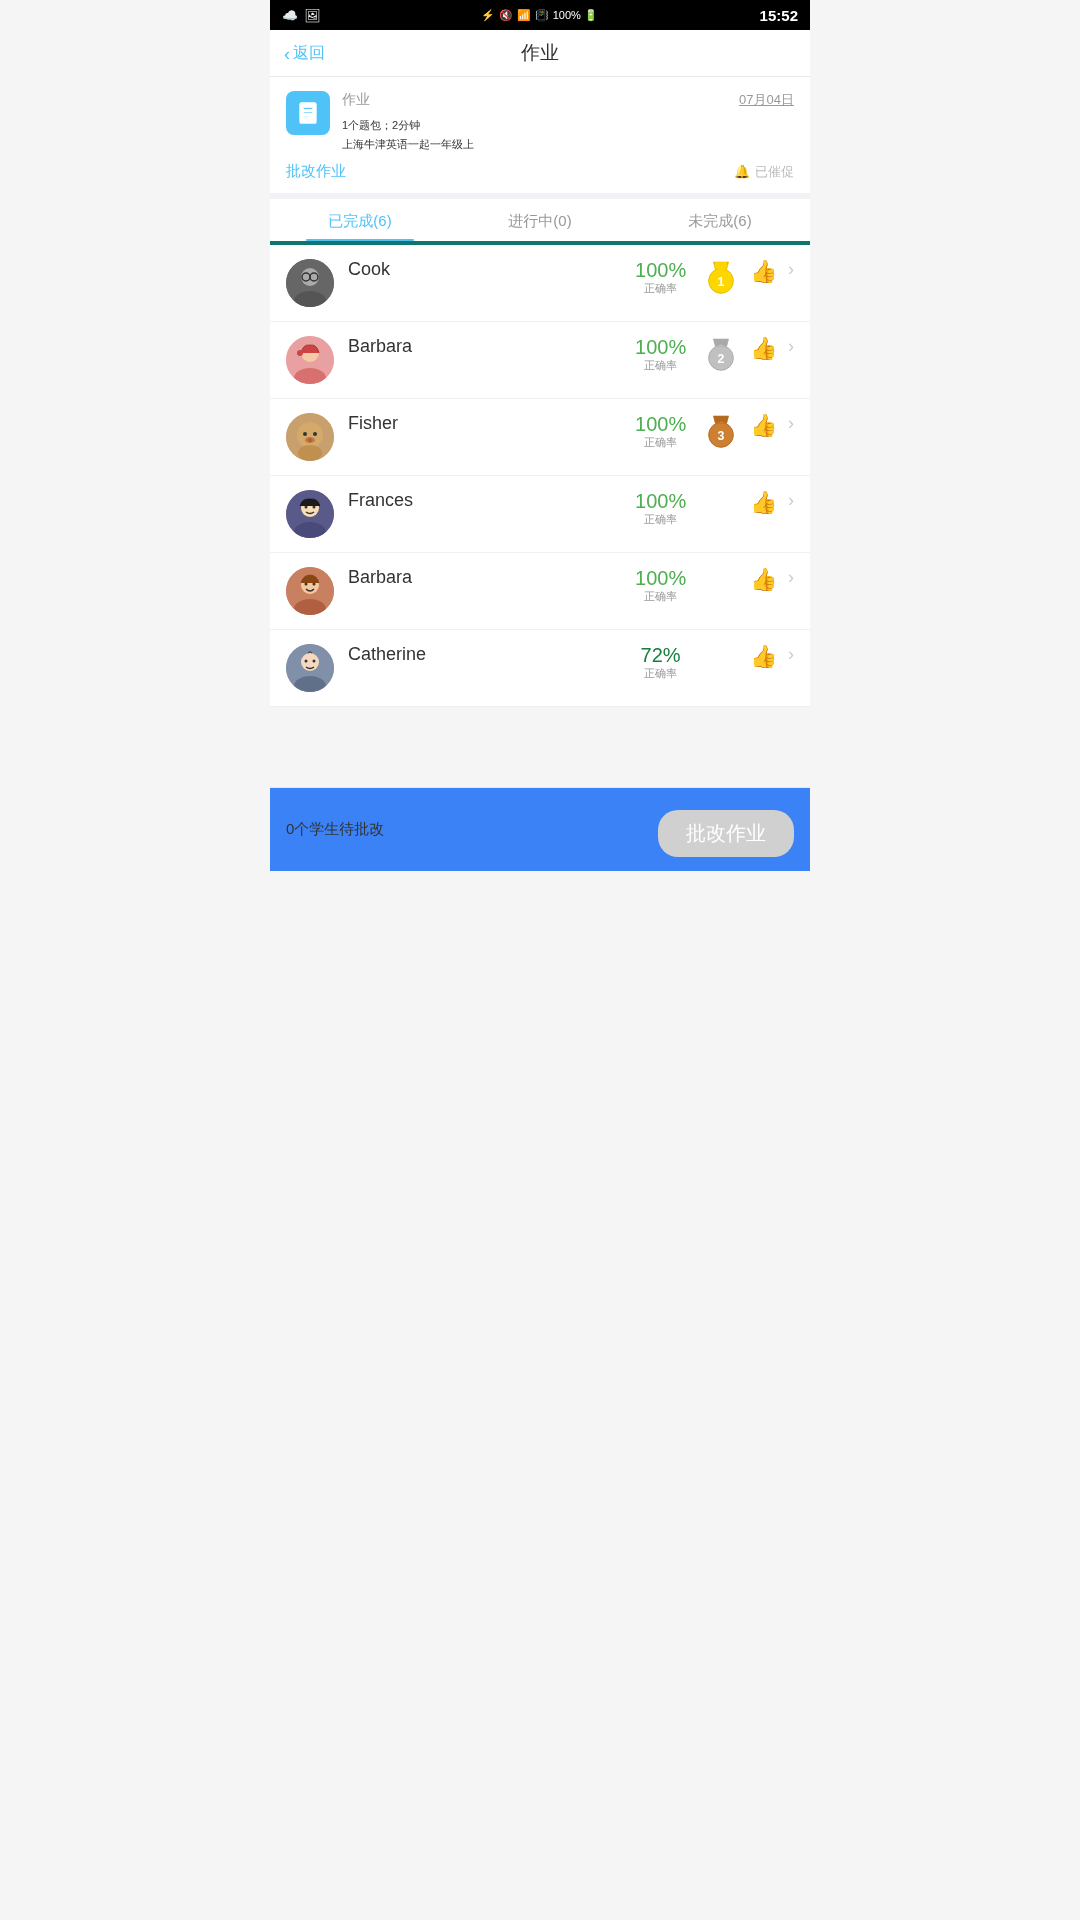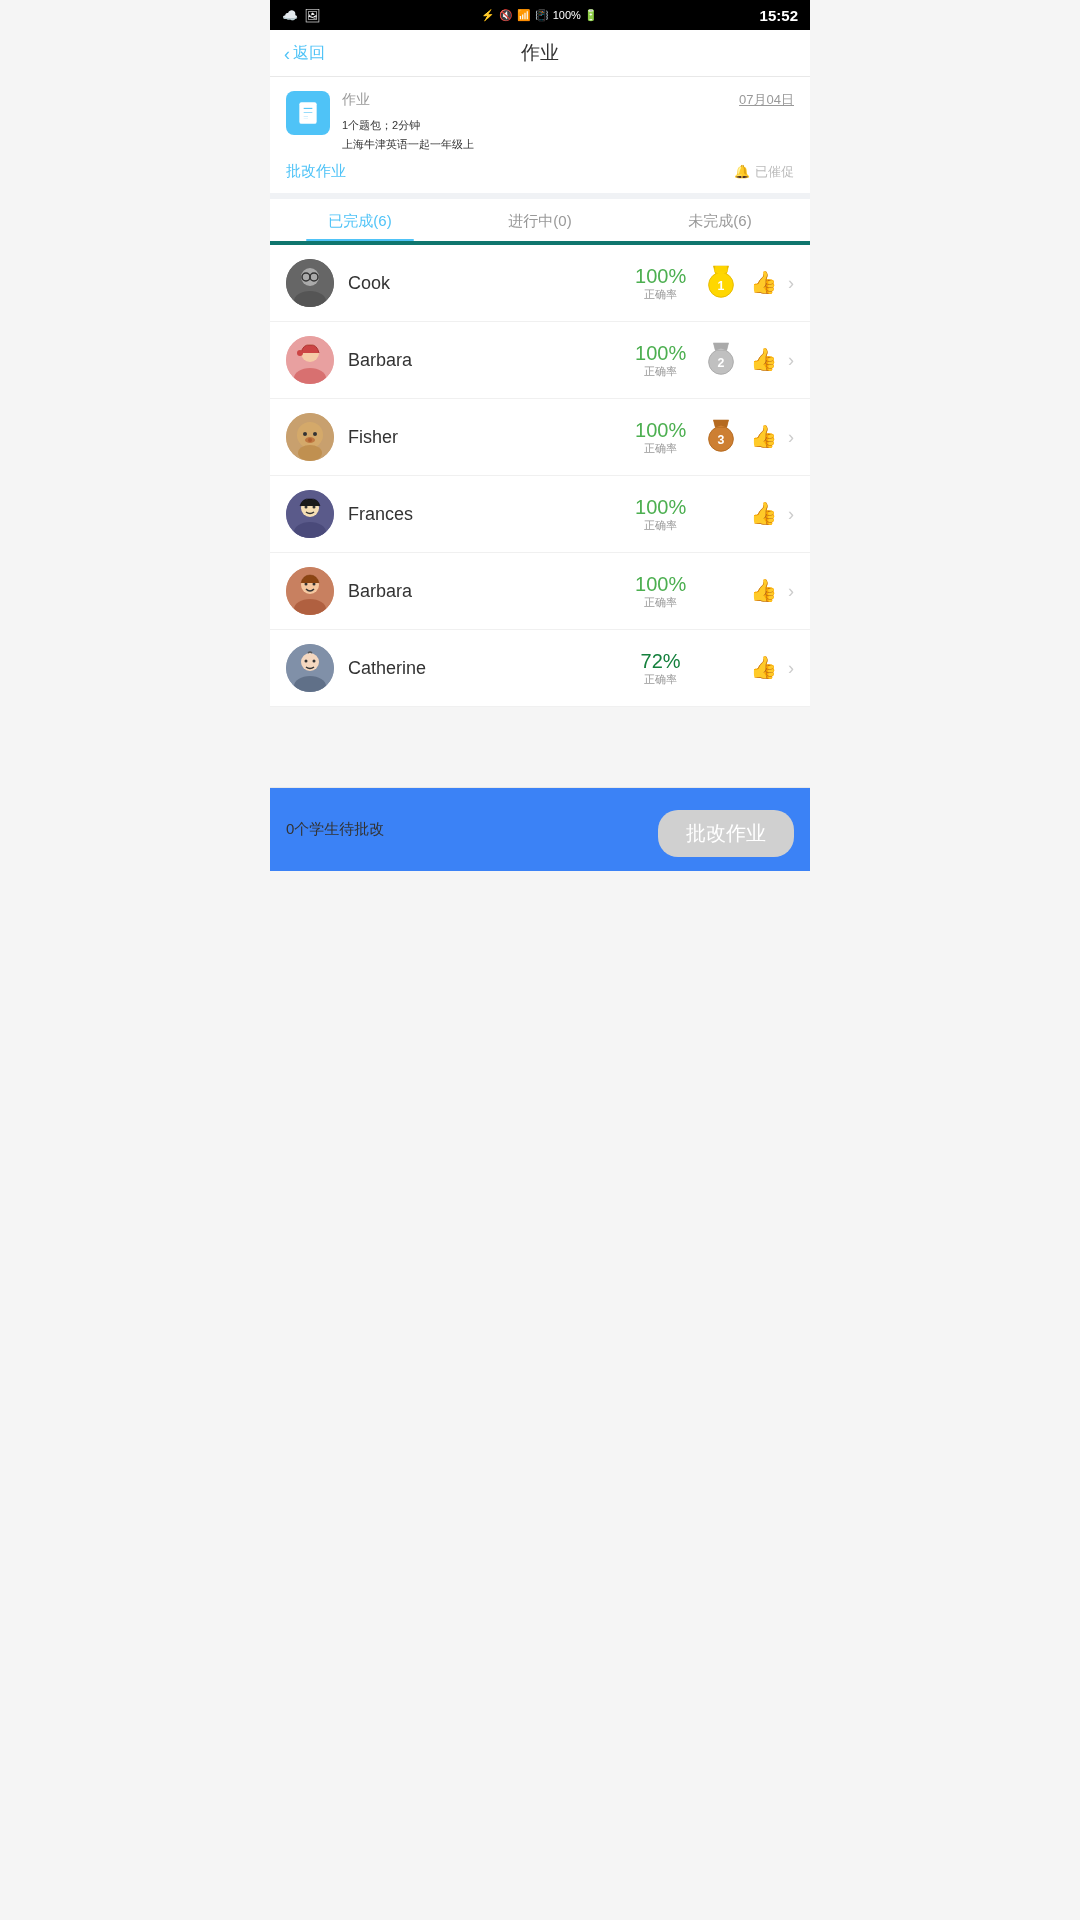--- a/index.html
+++ b/index.html
@@ -144,21 +144,21 @@
       background: #4fc3f7;
       border-radius: 2px;
     }
 
     
     .student-list {
       background: #fff;
     }
     .student-row {
       display: flex;
-      align-items: center;
+      align-items: flex-start;
       padding: 14px 16px;
       border-bottom: 1px solid #f0f0f0;
       cursor: pointer;
     }
     .avatar {
       width: 48px;
       height: 48px;
       border-radius: 50%;
       overflow: hidden;
       flex-shrink: 0;

